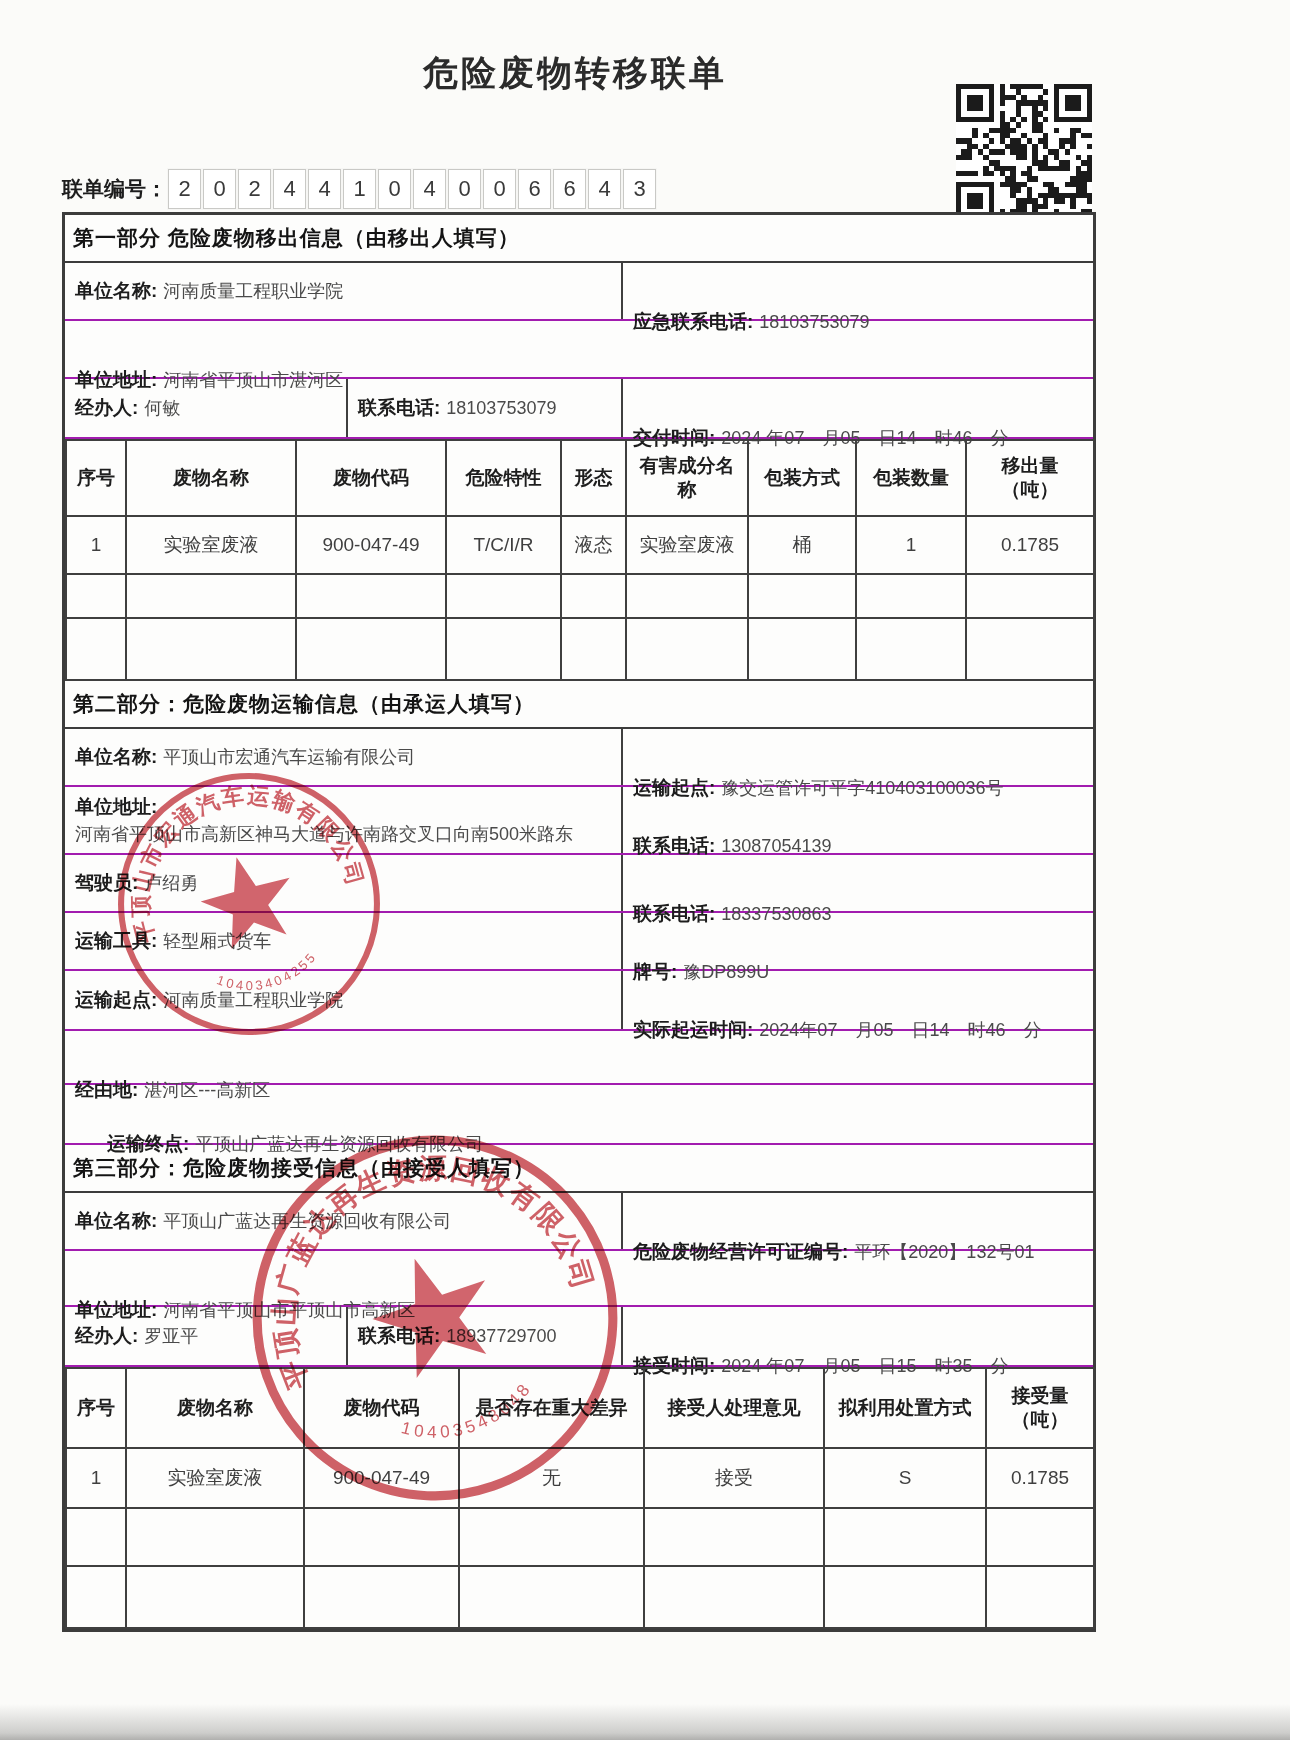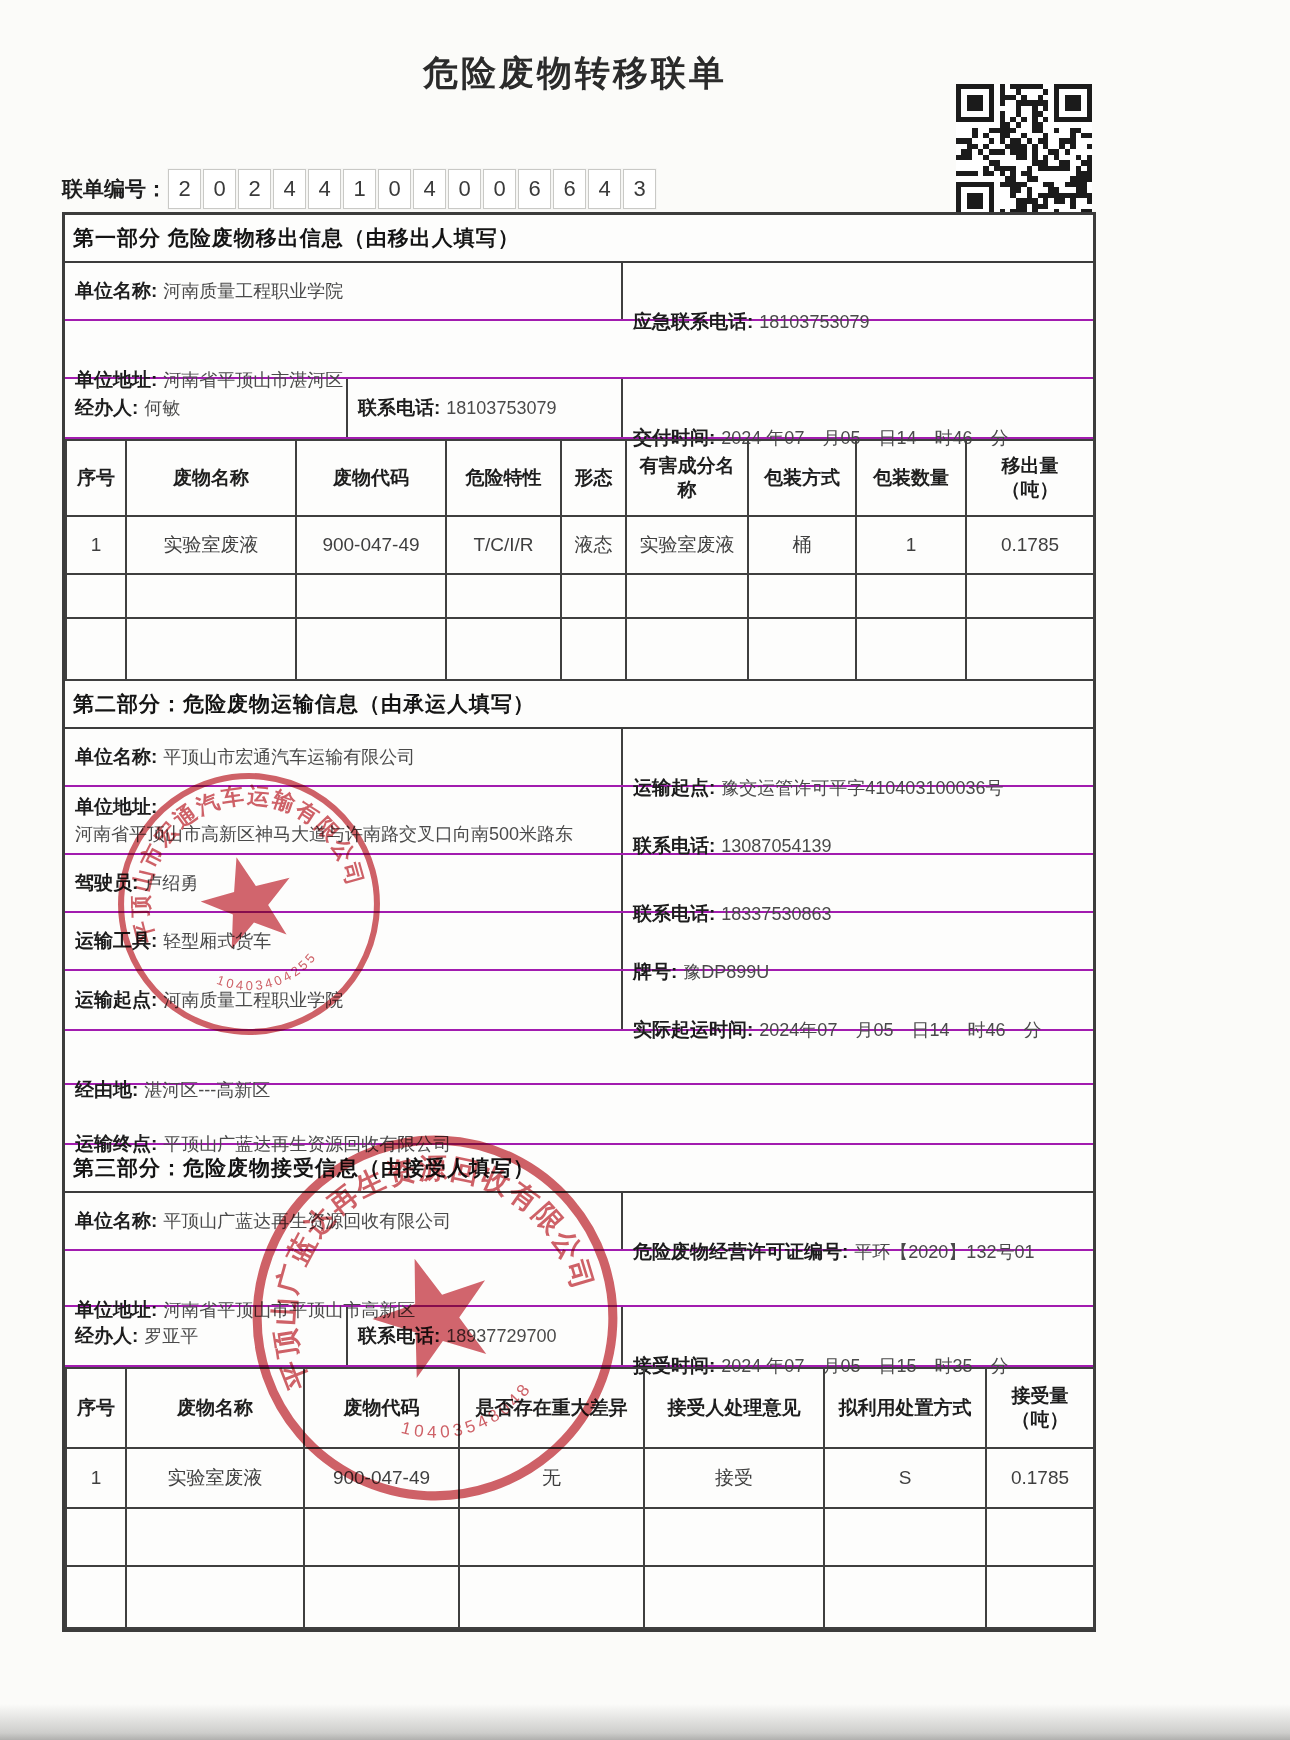--- a/index.html
+++ b/index.html
@@ -481,21 +481,21 @@
     </div>
   </div>
 
   <div class="row" style="height:52px;">
     <div class="cell grow">
       <span class="lbl">经由地:</span>
       <span class="val">湛河区---高新区</span>
     </div>
   </div>
 
-  <div class="row" style="height:58px;">
+  <div class="row" style="height:58px;padding-left:32px;">
     <div class="cell" style="width:558px;">
       <span class="lbl">运输终点:</span>
       <span class="val">平顶山广蓝达再生资源回收有限公司</span>
     </div>
   </div>
 
   <div class="sec-heading">第三部分：危险废物接受信息（由接受人填写）</div>
 
   <div class="row" style="height:56px;">
     <div class="cell" style="width:558px;">

